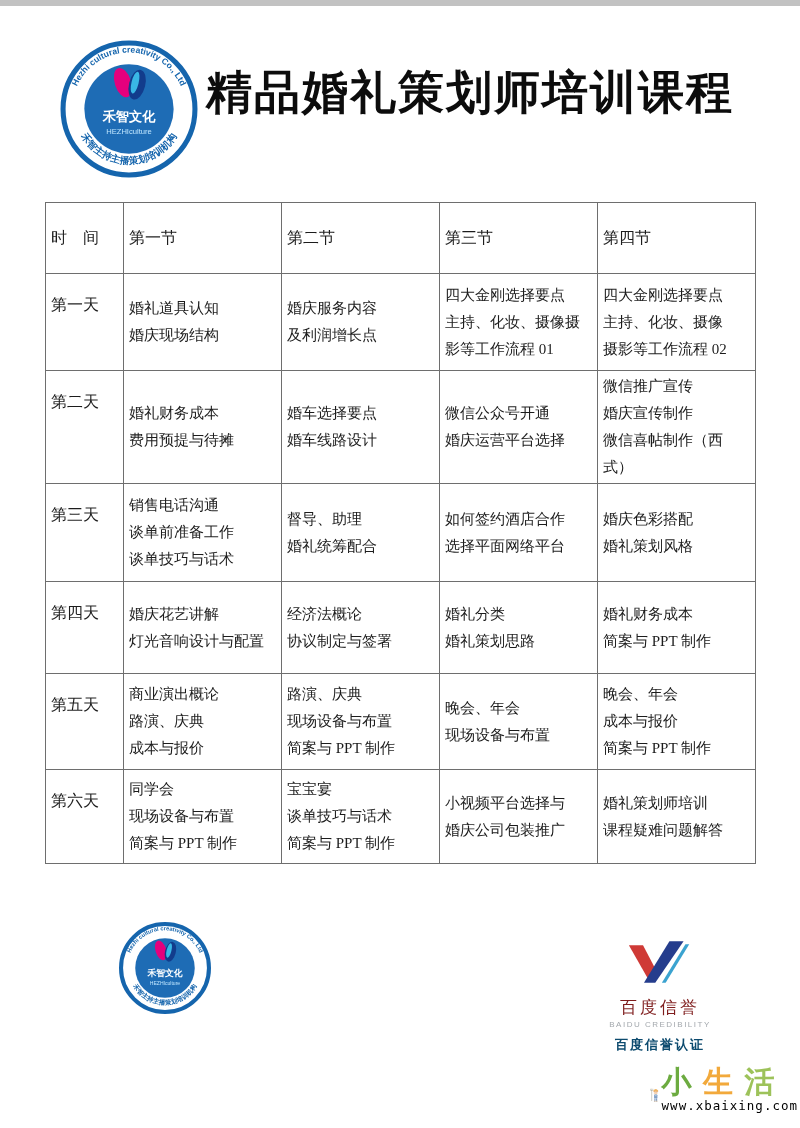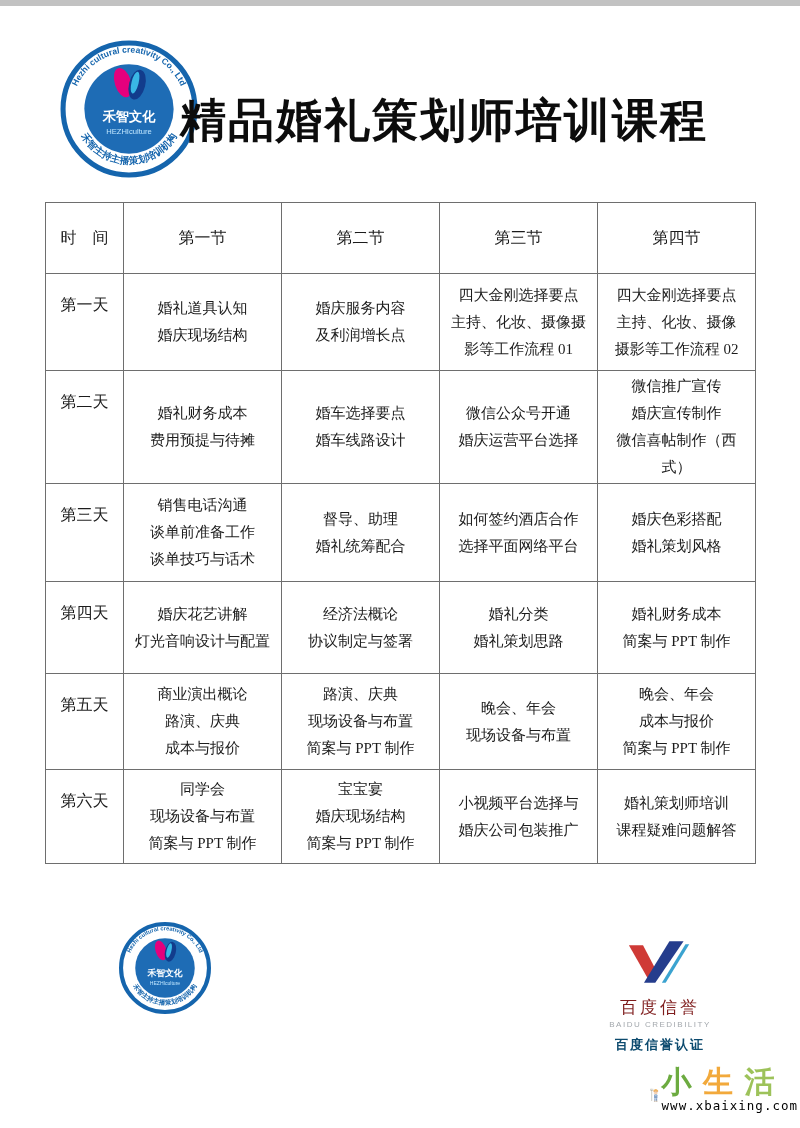--- a/index.html
+++ b/index.html
@@ -2,27 +2,27 @@
 <html><head>
 <meta charset="utf-8">
 <style>
   html,body{margin:0;padding:0;background:#fff;}
   .page{position:relative;width:800px;height:1128px;background:#ffffff;overflow:hidden;
         font-family:"Liberation Serif","DejaVu Serif",serif;}
   .top-strip{position:absolute;top:0;left:0;width:800px;height:6px;background:#c2c2c2;}
 
   
   .logo-wrap{position:absolute;left:60px;top:40px;width:138px;height:138px;}
-  .title{position:absolute;left:180px;top:92px;width:580px;margin:0;text-align:left;
+  .title{position:absolute;left:180px;top:64px;width:580px;margin:0;text-align:center;
          font-size:46px;font-weight:bold;color:#0c0c0c;letter-spacing:2px;line-height:58px;}
 
   
   .course-table{position:absolute;left:45px;top:202px;width:710px;border-collapse:collapse;
                 table-layout:fixed;}
-  .course-table td{border:1px solid #6e6e6e;text-align:center;vertical-align:middle;
+  .course-table td{border:1px solid #6e6e6e;vertical-align:middle;
                    font-size:15px;line-height:1.8;color:#1c1c1c;white-space:pre-line;
                    padding:2px 5px;}
   .course-table col.c0{width:78px;}
   .course-table col.cN{width:158px;}
   tr.hrow{height:71px;} tr.r1{height:97px;} tr.r2{height:92px;} tr.r3{height:98px;}
   tr.r4{height:92px;} tr.r5{height:96px;} tr.r6{height:94px;}
   .course-table td.hd{font-size:16px;}
   .course-table td.day{vertical-align:top;padding-top:17px;font-size:16px;}
 
   
@@ -156,21 +156,21 @@
       <td>晚会、年会
 成本与报价
 简案与 PPT 制作</td>
     </tr>
     <tr class="r6">
       <td class="day">第六天</td>
       <td>同学会
 现场设备与布置
 简案与 PPT 制作</td>
       <td>宝宝宴
-婚庆现场结构
+谈单技巧与话术
 简案与 PPT 制作</td>
       <td>小视频平台选择与
 婚庆公司包装推广</td>
       <td>婚礼策划师培训
 课程疑难问题解答</td>
     </tr>
   </tbody>
     </table>
 
   <div class="footer-left">

